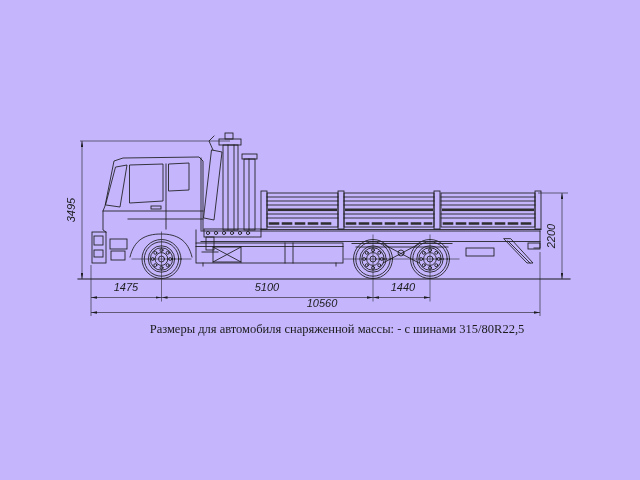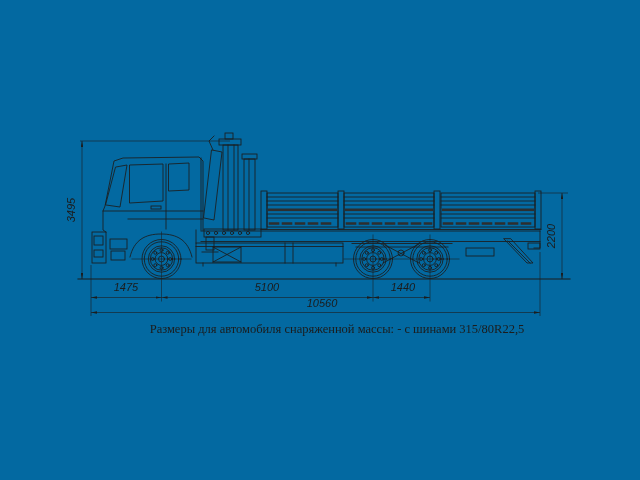--- a/index.html
+++ b/index.html
@@ -1,16 +1,16 @@
 <!DOCTYPE html>
 <html><head>
 <meta charset="utf-8">
 <style>
   html,body{margin:0;padding:0;background:#fff;}
-  .stage{position:relative;width:640px;height:480px;background:#0369a1;overflow:hidden;
+  .stage{position:relative;width:640px;height:480px;background:#c4b5fd;overflow:hidden;
          font-family:"Liberation Sans",sans-serif;}
   svg{display:block;}
   .art{stroke:#1c1c1c;fill:none;stroke-width:.85;stroke-linecap:square;stroke-linejoin:miter;}
   .thin{stroke-width:.55;}
   .thick{stroke-width:1.1;}
   .darkfill{fill:#2e2e2e;stroke:none;}
   .dashband{stroke:#2e2e2e;stroke-width:2.6;stroke-dasharray:8 5;fill:none;}
   .dims{stroke:#1c1c1c;fill:none;stroke-width:.6;}
   .dimtext{font:italic 11px "Liberation Sans",sans-serif;fill:#1c1c1c;stroke:none;text-anchor:middle;}
   .captext{font:12.5px "Liberation Serif",serif;fill:#1c1c1c;stroke:none;text-anchor:middle;}

